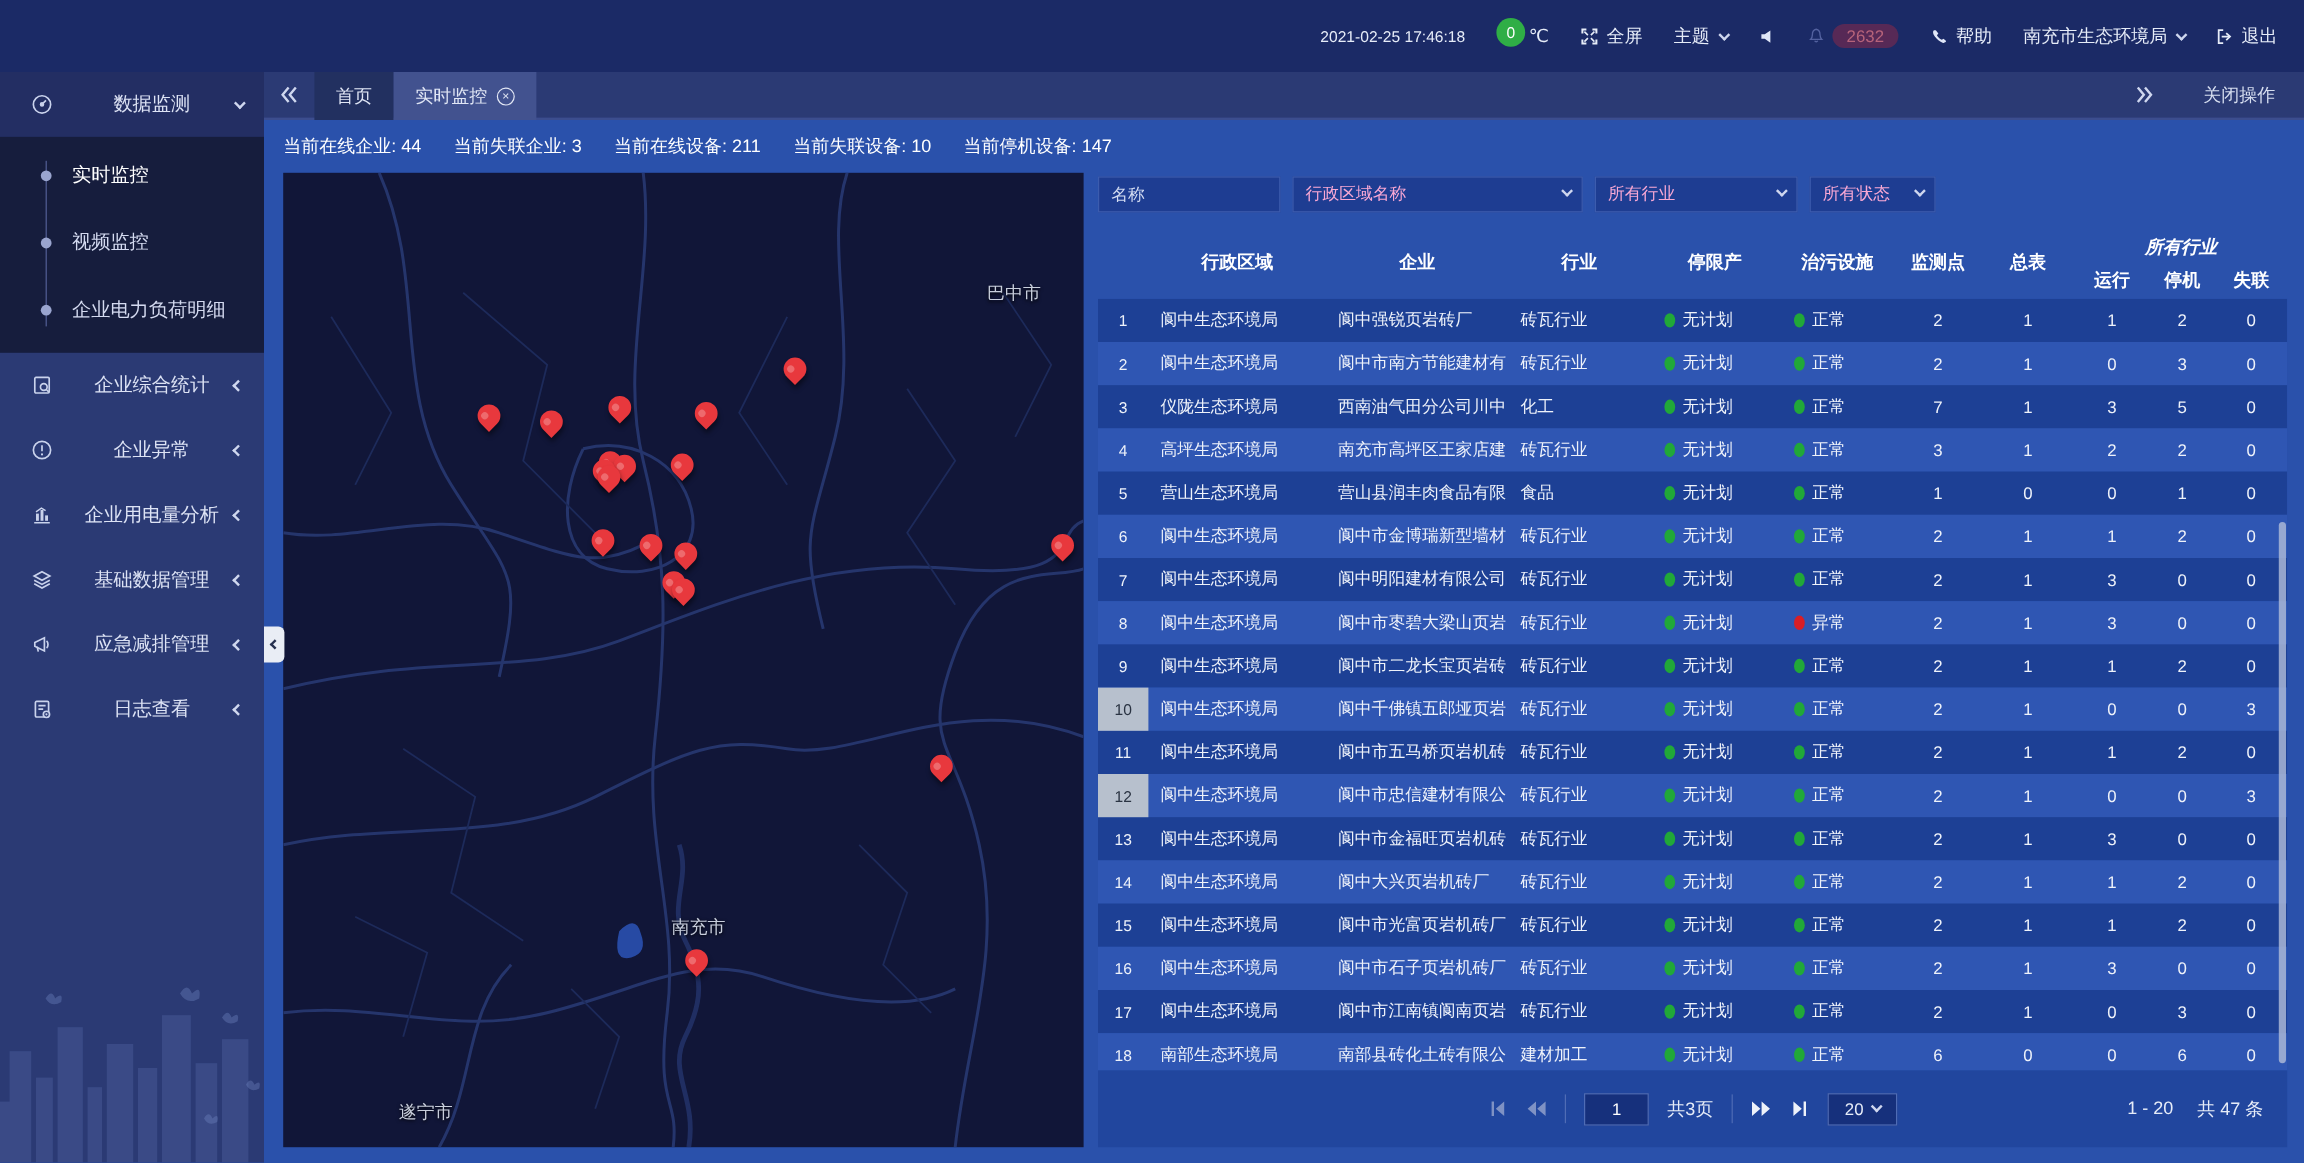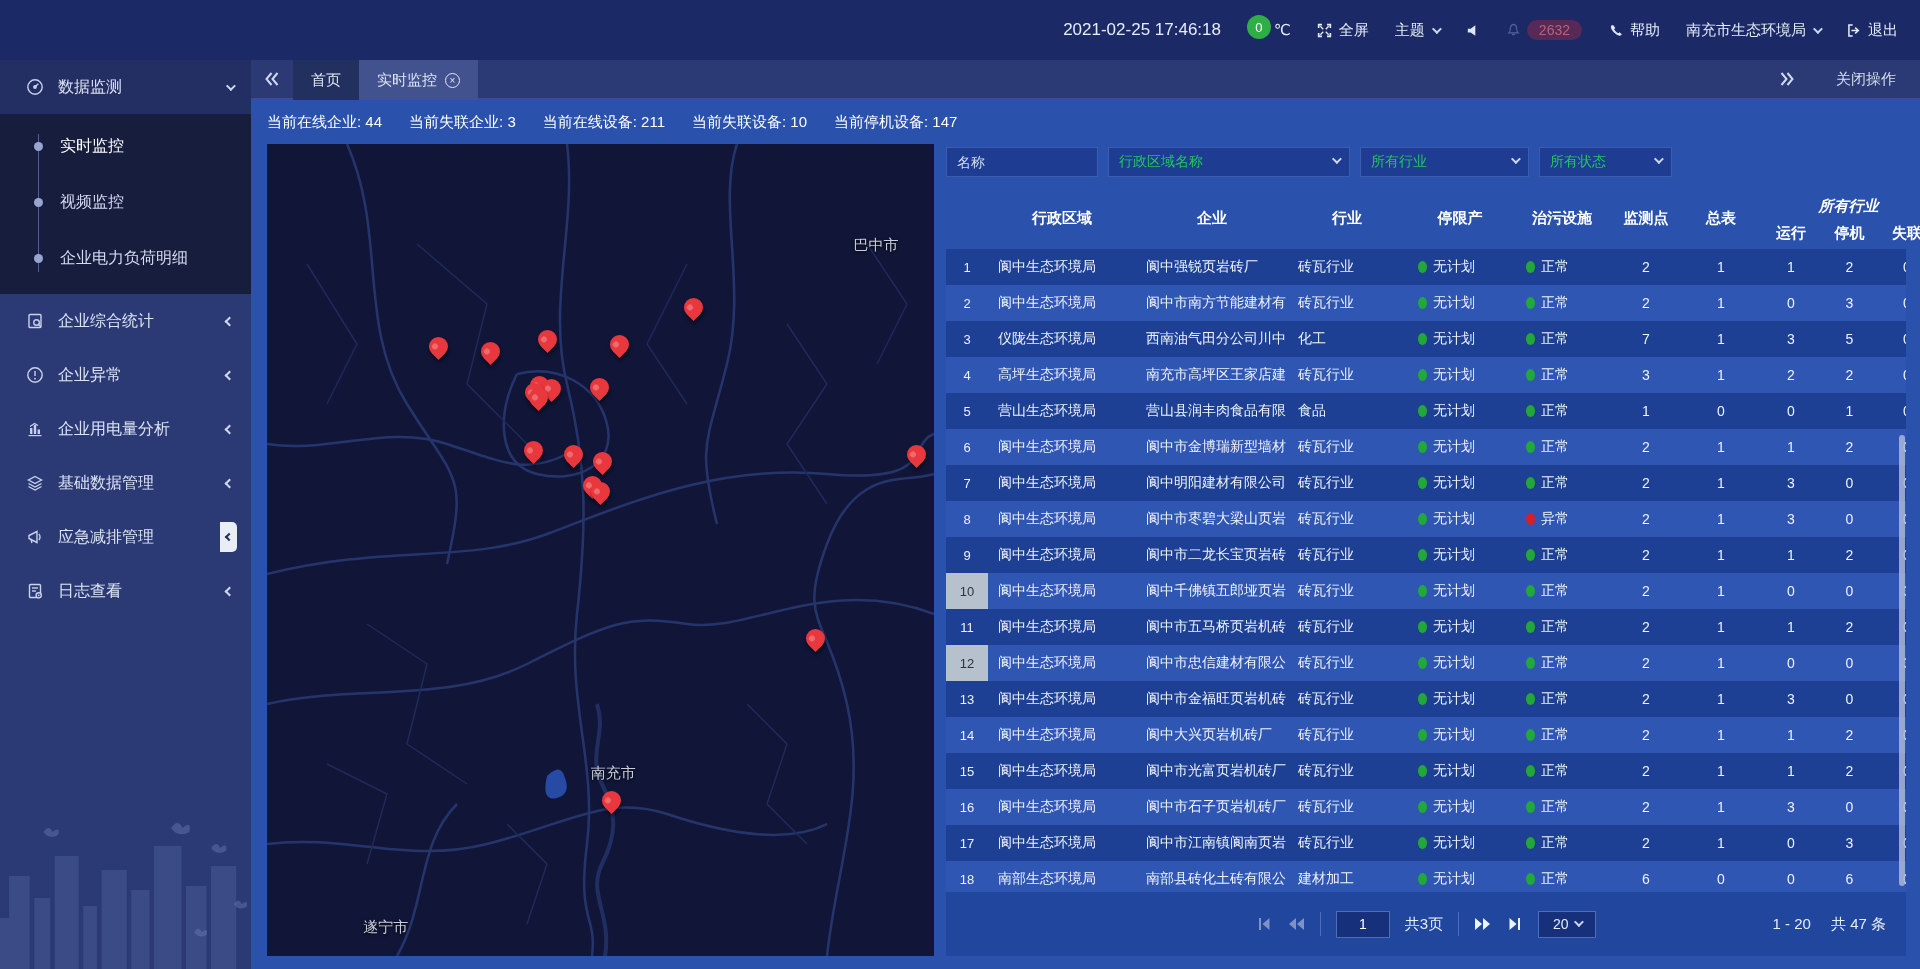--- a/index.html
+++ b/index.html
@@ -5,35 +5,35 @@
   * { margin:0; padding:0; box-sizing:border-box; }
   html,body { width:1920px; height:969px; overflow:hidden; }
   body { font-family:"Liberation Sans","DejaVu Sans",sans-serif; background:#2a51ab; color:#fff; position:relative; }
 
   
   .topbar { height:60px; background:#1b2a66; display:flex; align-items:center; padding:0 22px 0 26px; }
   .brand { display:flex; align-items:center; gap:15px; }
   .logo { width:38px; height:38px; flex:0 0 auto; }
   .app-title { font-size:23px; font-weight:bold; letter-spacing:2px; color:#fff; }
   .topbar-right { margin-left:auto; display:flex; align-items:center; gap:26px; font-size:15px; color:#e6ecf8; }
-  .datetime { font-size:17px; }
+  .datetime { font-size:13px; }
   .temp { display:flex; align-items:flex-start; gap:3px; }
   .temp-circle { width:24px; height:24px; border-radius:50%; background:#2fae46; display:flex; align-items:center; justify-content:center; font-size:13px; color:#fff; margin-top:-6px; }
   .tb-item { display:flex; align-items:center; gap:7px; cursor:pointer; white-space:nowrap; }
   .chev { display:inline-block; width:7px; height:7px; border-right:2px solid #cfd7ef; border-bottom:2px solid #cfd7ef; }
   .chev.down { transform:rotate(45deg) translateY(-2px); }
   .chev.left { transform:rotate(135deg); }
   .badge-wrap { display:flex; align-items:center; gap:6px; opacity:.9; }
   .badge-pill { background:rgba(150,40,70,.55); color:#c76a7d; border-radius:11px; padding:2px 12px; font-size:14px; }
 
   
   .layout { display:flex; height:909px; }
 
   
-  .sidebar { width:251px; background:#2b3a74; flex:0 0 auto; position:relative; overflow:hidden; }
+  .sidebar { width:220px; background:#2b3a74; flex:0 0 auto; position:relative; overflow:hidden;text-align:center; }
   .nav-item { height:54px; display:flex; align-items:center; padding:0 18px 0 26px; font-size:16px; color:#dde3f5; cursor:pointer; }
   .nav-item .nav-icon { width:18px; height:18px; margin-right:14px; display:flex; }
   .nav-item .nav-label { flex:1; }
   .nav-group.expanded > .nav-item { background:#232e63; }
   .submenu { background:#161d3d; position:relative; padding:4px 0 8px; }
   .submenu::before { content:""; position:absolute; left:38px; top:20px; bottom:22px; width:1px; background:#535f96; }
   .submenu-item { height:56px; display:flex; align-items:center; padding-left:60px; font-size:16px; color:#d4daf0; position:relative; cursor:pointer; }
   .submenu-item .sub-dot { position:absolute; left:34px; width:9px; height:9px; border-radius:50%; background:#9aa5cf; }
   .submenu-item.active { color:#ffffff; }
   .skyline { position:absolute; bottom:0; left:0; width:100%; height:155px; pointer-events:none; }
@@ -62,22 +62,22 @@
   .map-roads { position:absolute; inset:0; width:100%; height:100%; }
   .city-label { position:absolute; transform:translate(-50%,-50%); font-size:15px; color:#c8cedc; text-shadow:0 1px 3px #000; white-space:nowrap; pointer-events:none; }
   .marker { position:absolute; width:19px; height:19px; border-radius:50% 50% 50% 0; transform:rotate(-45deg); margin-left:-9px; margin-top:-19px; box-shadow:-2px 3px 4px rgba(0,0,0,.45); cursor:pointer; }
   .marker::after { content:""; position:absolute; left:4px; top:4px; width:6px; height:6px; border-radius:50%; background:rgba(255,255,255,.25); }
 
   
   .right-panel { flex:1; display:flex; flex-direction:column; min-width:0; }
   .filters { display:flex; gap:10px; height:30px; margin:3px 0 10px; flex:0 0 auto; }
   .filter-input { width:152px; background:#1e3d92; border:1px solid #3c5cae; color:#fff; padding:0 10px; font-size:14px; outline:none; }
   .filter-input::placeholder { color:#d3dcf2; }
-  .filter-select { background:#1e3d92; border:1px solid #3c5cae; color:#22c55e; font-size:14px; display:flex; align-items:center; justify-content:space-between; padding:0 10px; cursor:pointer; }
-  .fs-region { width:242px; } .fs-industry { width:169px;gap:28px; } .fs-status { width:133px; }
+  .filter-select { background:#1e3d92; border:1px solid #3c5cae; color:#f9a8d4; font-size:14px; display:flex; align-items:center; justify-content:space-between; padding:0 10px; cursor:pointer; }
+  .fs-region { width:242px; } .fs-industry { width:169px;gap:28px; } .fs-status { width:105px; }
   .filter-select .chev { border-color:#cfd7ef; margin-top:-3px; }
 
   .grid-cols { display:grid; grid-template-columns:42px 148px 152px 118px 108px 96px 72px 78px 62px 55px 60px; }
   .thead { height:62px; font-size:15px; font-weight:bold; color:#fff; grid-template-rows:1fr 1fr; flex:0 0 auto; }
   .th { grid-row:1 / 3; display:flex; align-items:center; justify-content:center; }
   .th-group { grid-column:9 / 12; grid-row:1; display:flex; align-items:flex-end; justify-content:center; font-style:italic; padding-bottom:2px; }
   .th-sub { grid-row:2; display:flex; align-items:center; justify-content:center; }
 
   .tbody { flex:1; overflow:hidden; position:relative; min-height:0; }
   .trow { height:36px; align-items:center; font-size:14px; color:#eef2fa; cursor:pointer; }

